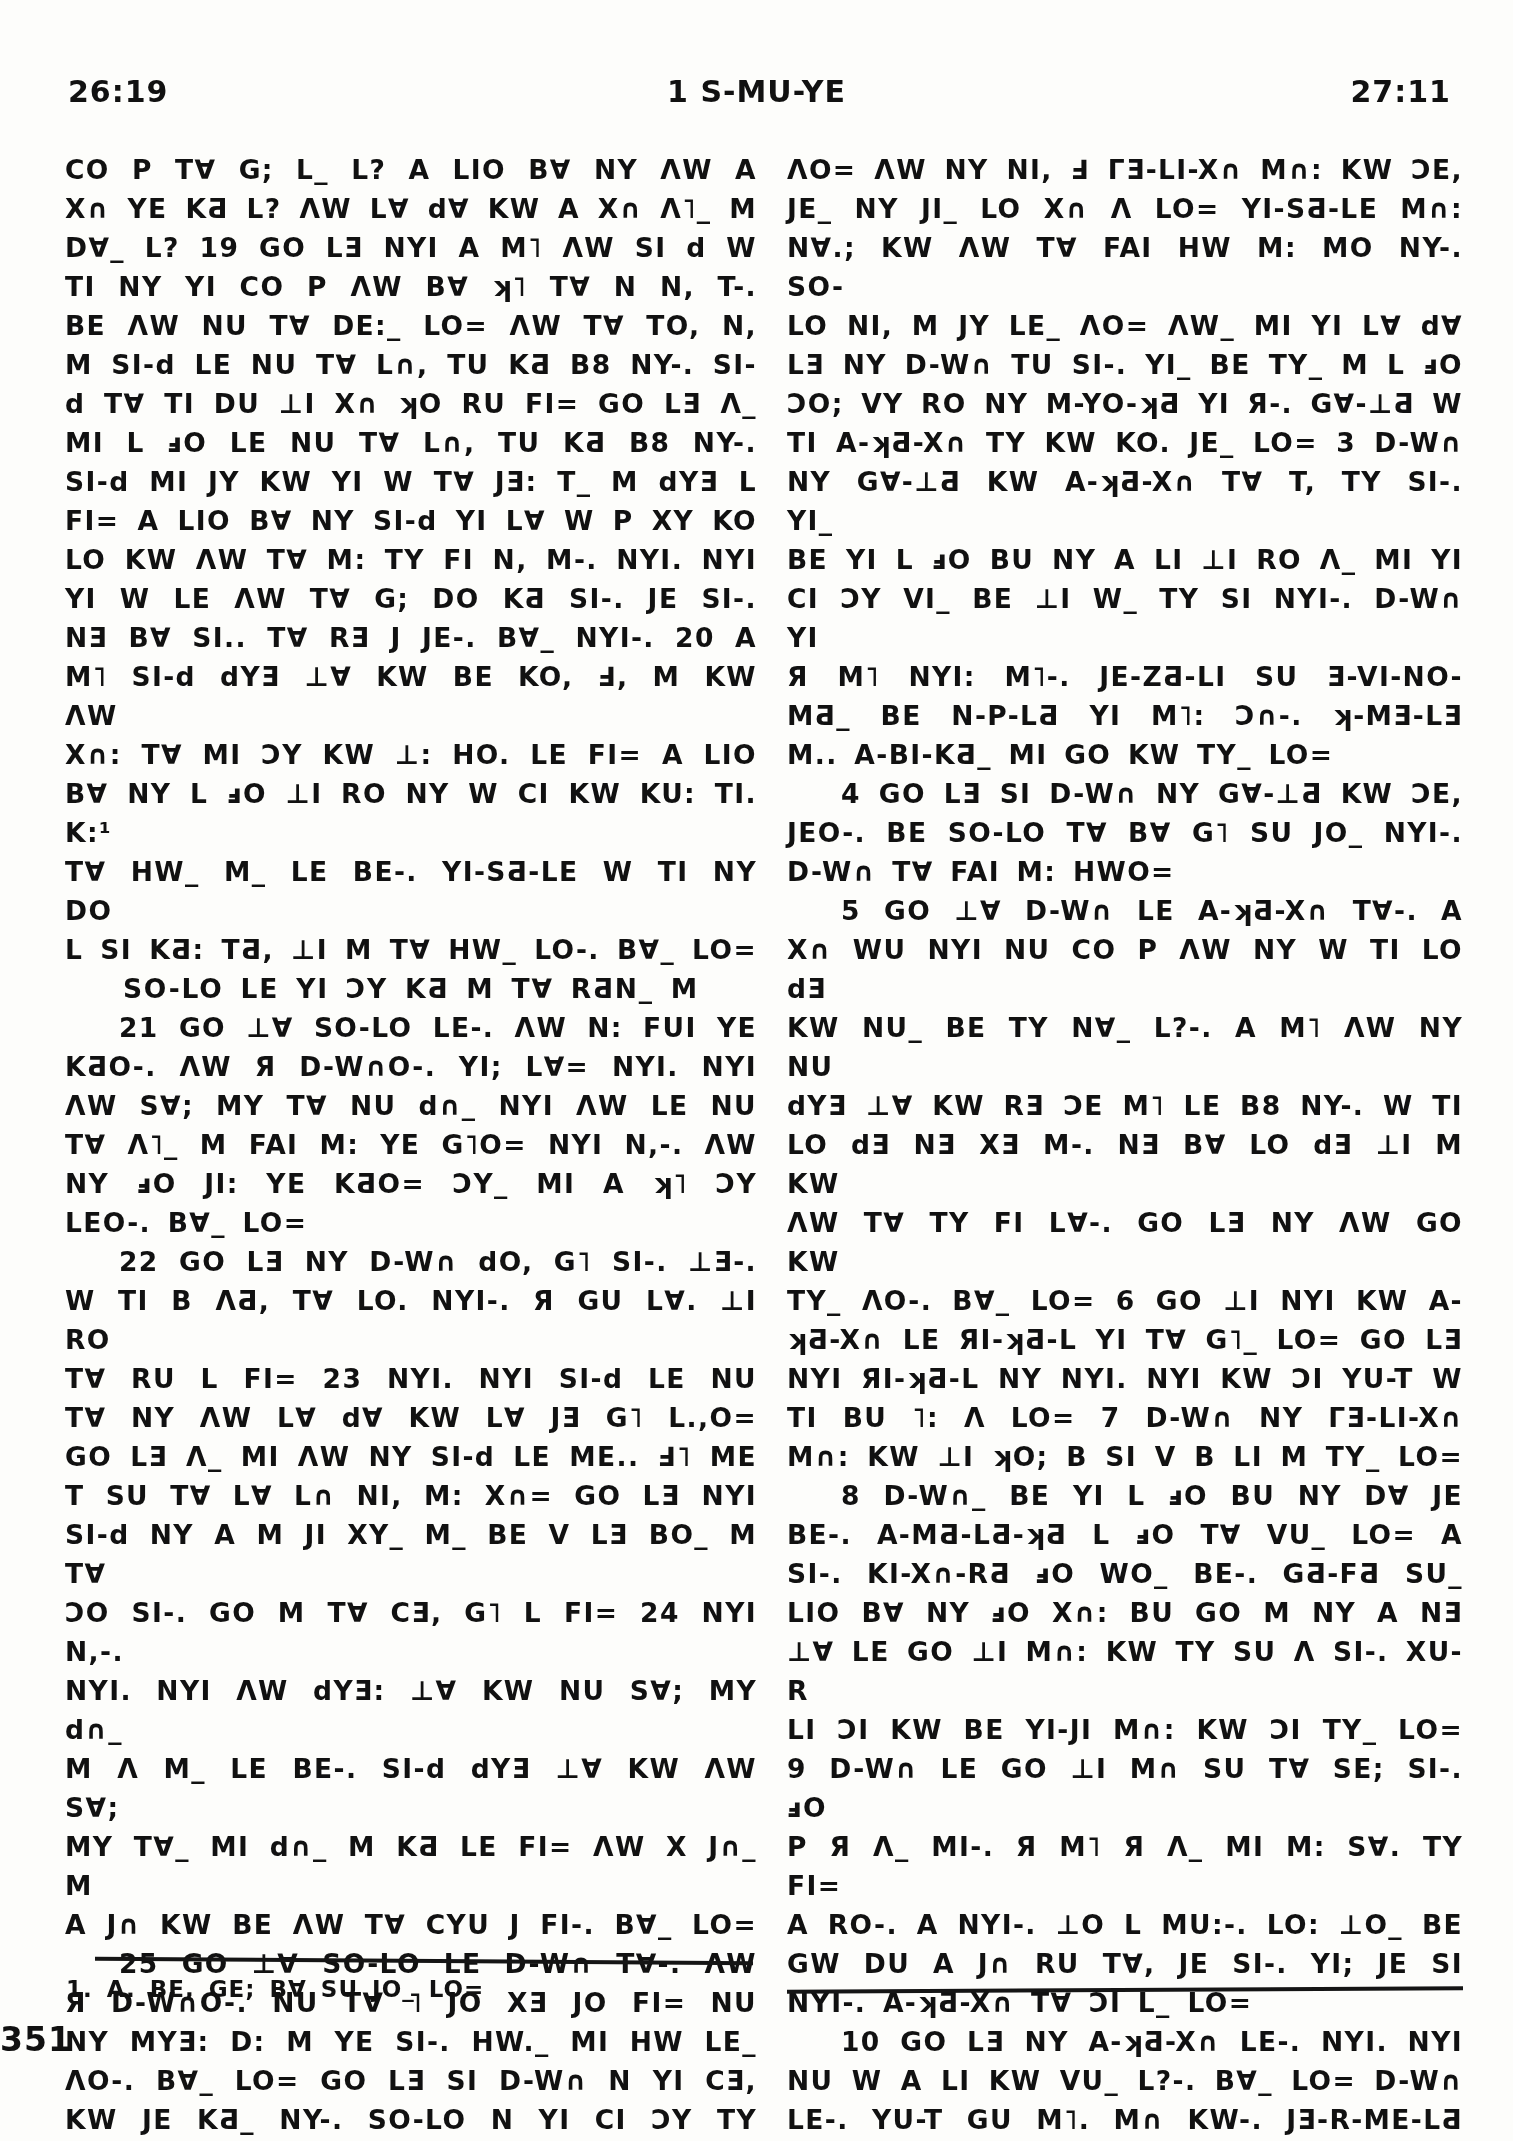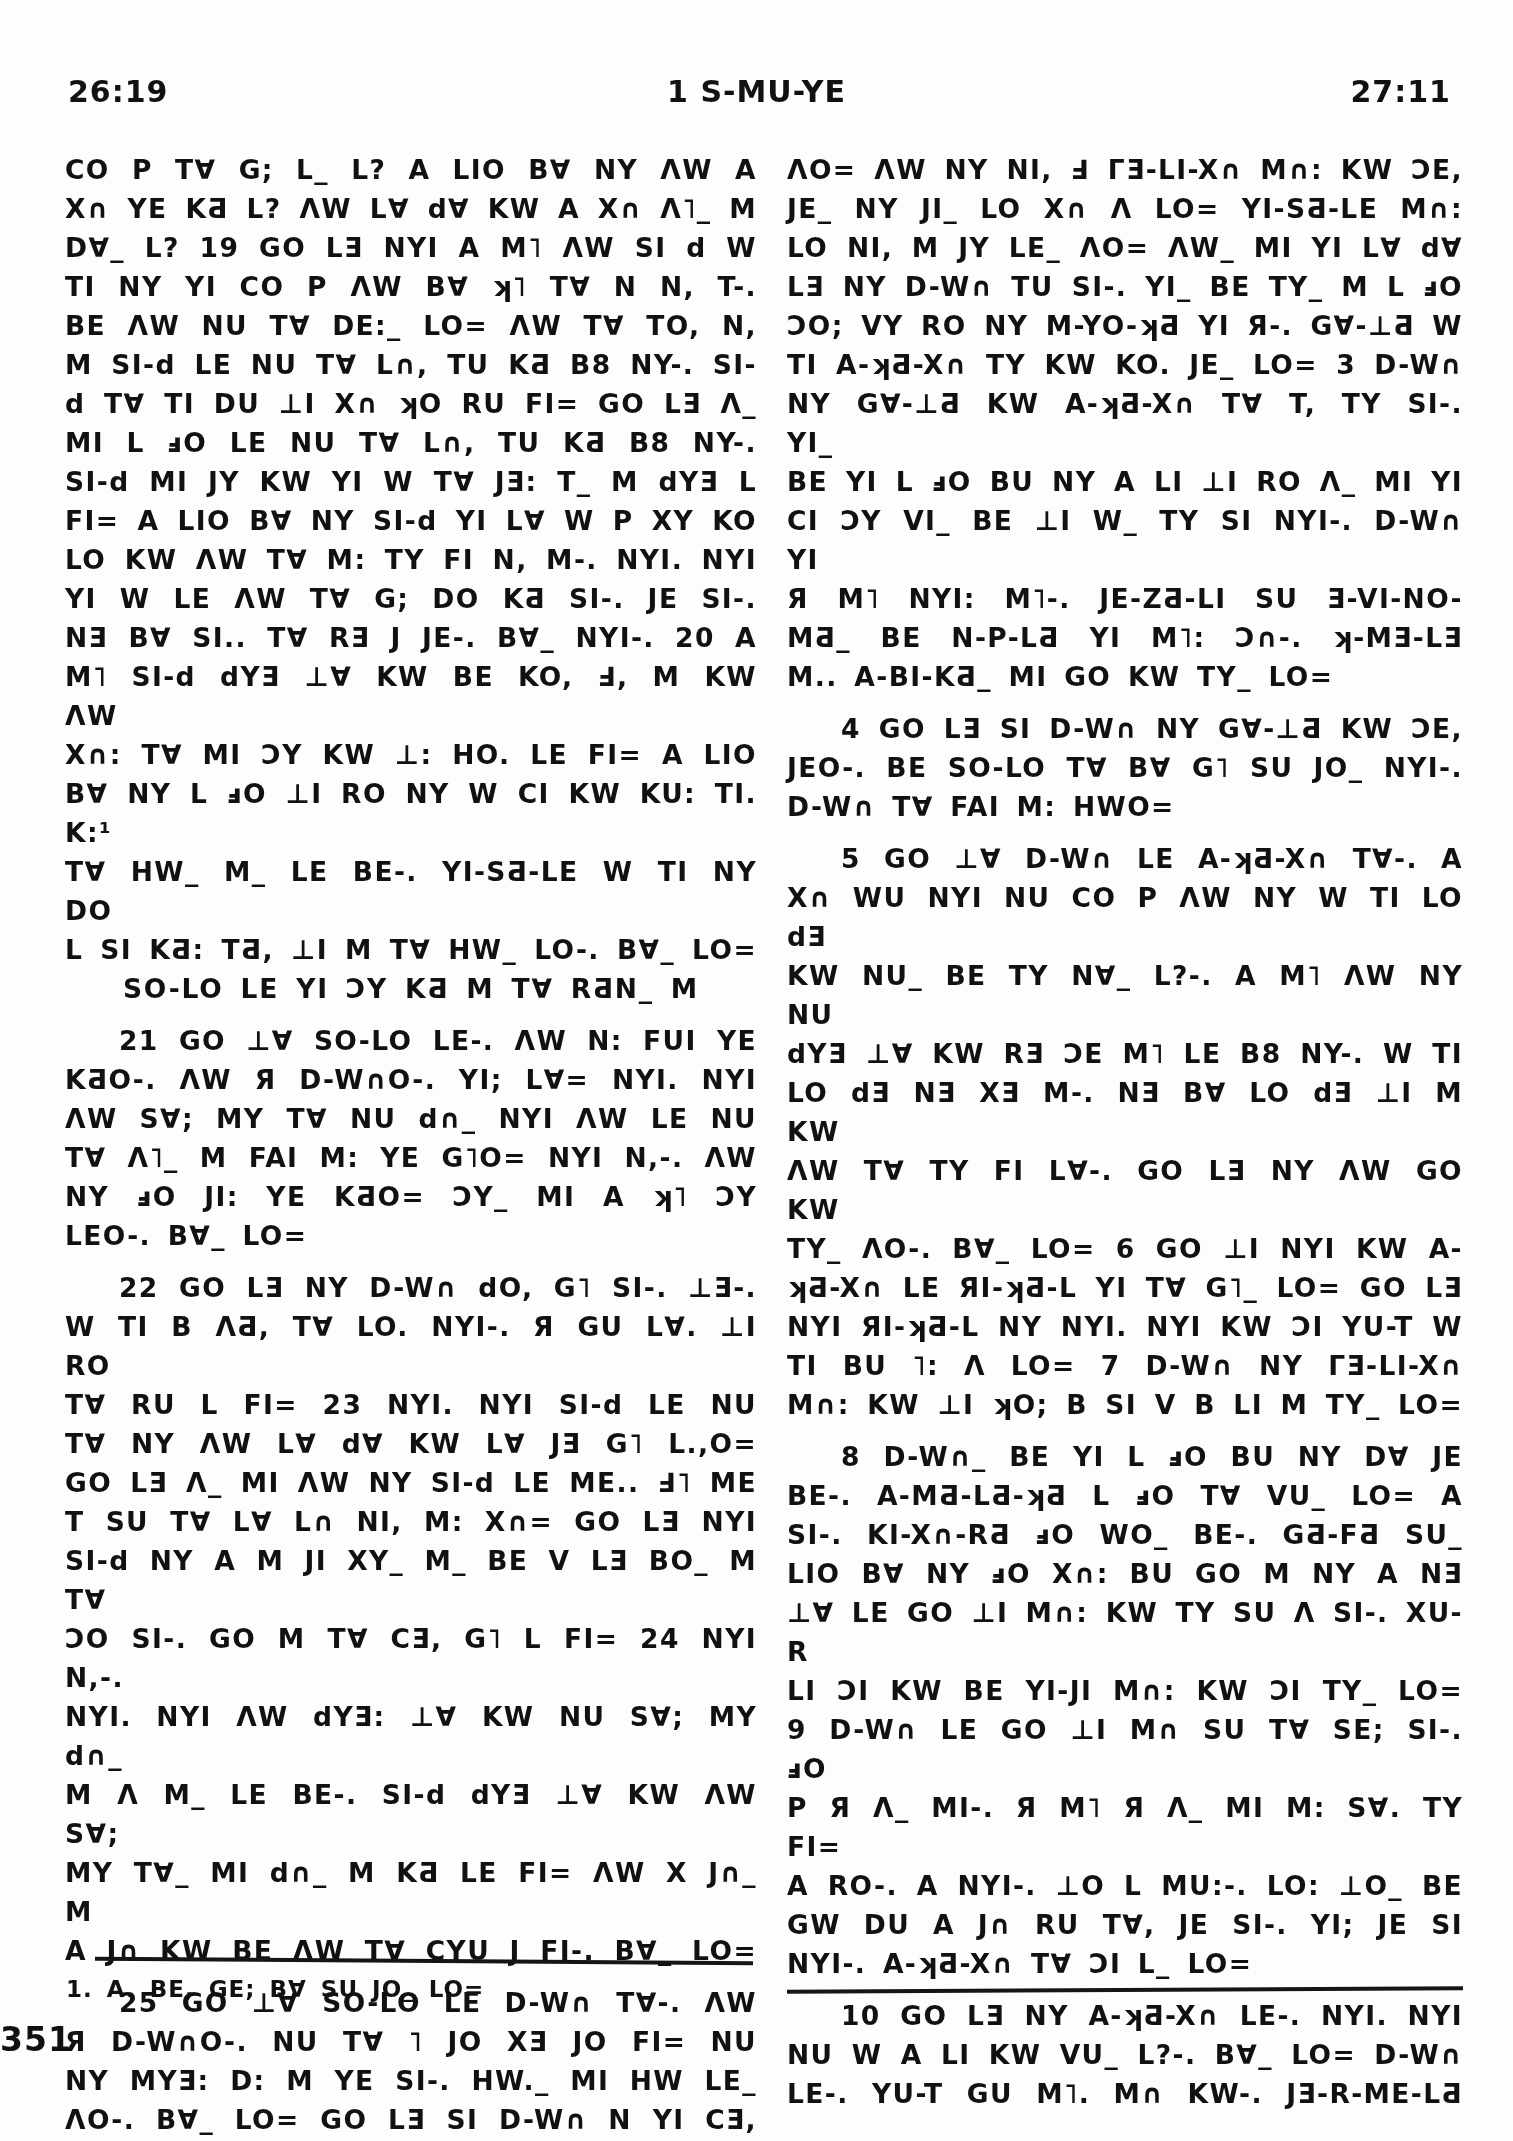--- a/index.html
+++ b/index.html
@@ -16,21 +16,21 @@
   .hdr-right{right:62px;}
   .col{
     position:absolute;top:150px;
     font-size:26.5px;line-height:39px;
     letter-spacing:1.4px;word-spacing:6px;
   }
   .col-left{left:65px;width:692px;}
   .col-right{left:787px;width:676px;}
   .ln{text-align:justify;text-align-last:justify;white-space:normal;}
   .ln.e{text-align-last:left;}
-  .ln.i{text-indent:54px;margin-top:13px;}
+  .ln.i{text-indent:54px;}
   .ln.h{text-align:center;text-align-last:center;letter-spacing:1.8px;}
   .rule{position:absolute;background:#151515;height:4px;}
   .rule-footnote{left:95px;top:1959px;width:658px;transform:rotate(0.4deg);}
   .rule-right{left:787px;top:1988px;width:676px;transform:rotate(-0.3deg);}
   .footnote{
     position:absolute;left:66px;top:1976px;width:700px;
     font-size:23px;letter-spacing:1px;word-spacing:5px;
   }
   .pagenum{
     position:absolute;left:0;top:2020px;width:1440px;
@@ -90,20 +90,21 @@
       <div class="ln n">KW JE KƋ_ NY-. SO-LO N YI CI ƆY TY</div>
       <div class="ln e">GU KW CƎ, YI; JEO=</div>
     </div>
 
 </div>
 
 <div class="col col-right">
   <div>
       <div class="ln n">ΛO= ΛW NY NI, Ⅎ ΓƎ-LI-X∩ M∩: KW ƆE,</div>
       <div class="ln n">JE_ NY JI_ LO X∩ Λ LO= YI-SƋ-LE M∩:</div>
+      <div class="ln n">N∀.; KW ΛW T∀ FAI HW M: MO NY-. SO-</div>
       <div class="ln n">LO NI, M JY LE_ ΛO= ΛW_ MI YI L∀ d∀</div>
       <div class="ln n">LƎ NY D-W∩ TU SI-. YI_ BE TY_ M L ⅎO</div>
       <div class="ln n">ƆO; VY RO NY M-YO-ʞƋ YI Я-. G∀-⊥Ƌ W</div>
       <div class="ln n">TI A-ʞƋ-X∩ TY KW KO. JE_ LO= 3 D-W∩</div>
       <div class="ln n">NY G∀-⊥Ƌ KW A-ʞƋ-X∩ T∀ T, TY SI-. YI_</div>
       <div class="ln n">BE YI L ⅎO BU NY A LI ⊥I RO Λ_ MI YI</div>
       <div class="ln n">CI ƆY VI_ BE ⊥I W_ TY SI NYI-. D-W∩ YI</div>
       <div class="ln n">Я M˥ NYI: M˥-. JE-ZƋ-LI SU Ǝ-VI-NO-</div>
       <div class="ln n">MƋ_ BE N-P-LƋ YI M˥: Ɔ∩-. ʞ-MƎ-LƎ</div>
       <div class="ln e">M.. A-BI-KƋ_ MI GO KW TY_ LO=</div>

